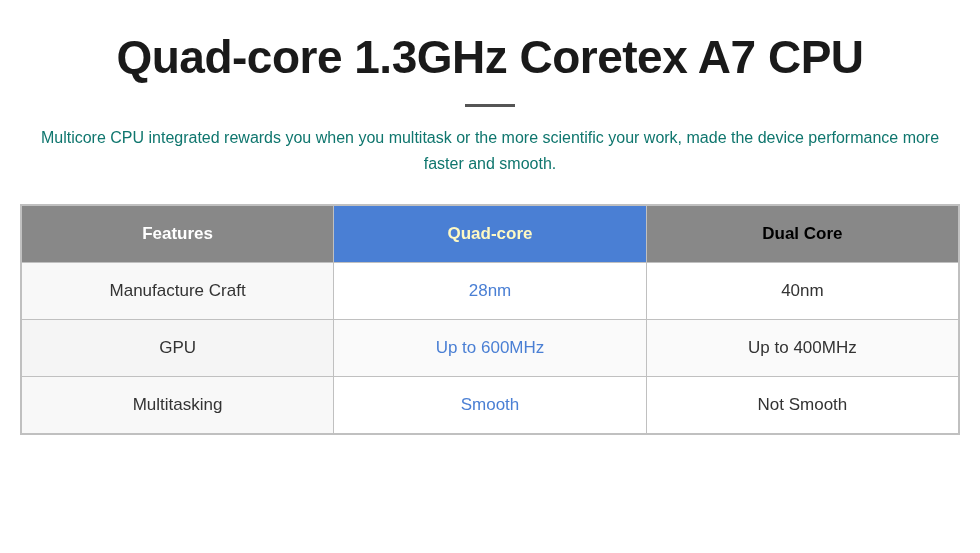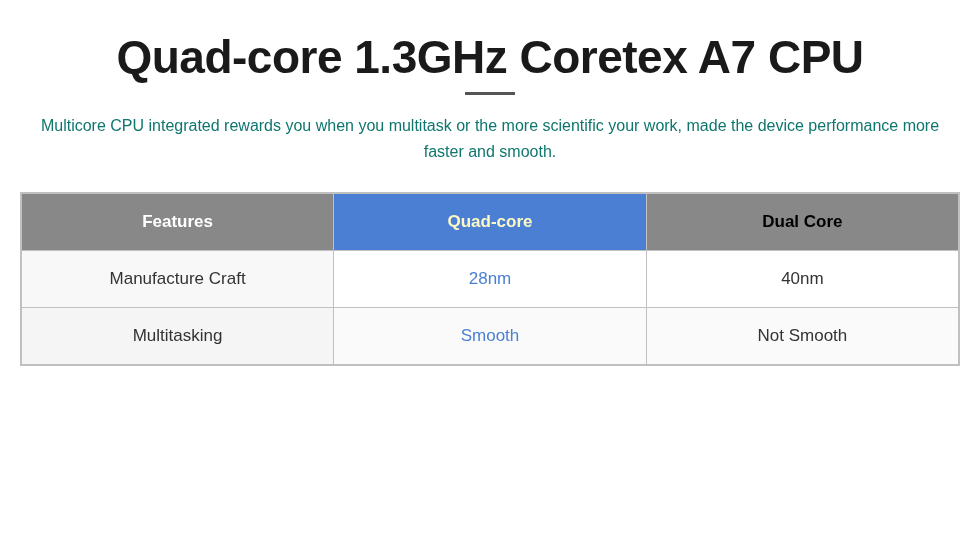--- a/index.html
+++ b/index.html
@@ -17,21 +17,21 @@
       flex-direction: column;
       align-items: center;
       padding: 30px 20px 30px 20px;
     }
 
     .page-title {
       font-size: 46px;
       font-weight: 900;
       color: #1a1a1a;
       text-align: center;
-      margin-bottom: 8px;
+      margin-bottom: 20px;
       letter-spacing: -0.5px;
     }
 
     .divider {
       width: 50px;
       height: 3px;
       background: #555;
       margin: 0 auto 18px auto;
     }
 
@@ -131,18 +131,23 @@
       <th class="header-dualcore">Dual Core</th>
     </tr>
   </thead>
   <tbody id="table-body">
       <tr>
         <td class="feature-label">Manufacture Craft</td>
         <td class="quad-value">28nm</td>
         <td class="dual-value">40nm</td>
       </tr>
       <tr>
+        <td class="feature-label">GPU</td>
+        <td class="quad-value">Up to 600MHz</td>
+        <td class="dual-value">Up to 400MHz</td>
+      </tr>
+      <tr>
         <td class="feature-label">Multitasking</td>
         <td class="quad-value">Smooth</td>
         <td class="dual-value">Not Smooth</td>
       </tr>
     </tbody>
 </table>
 
 </body></html>

